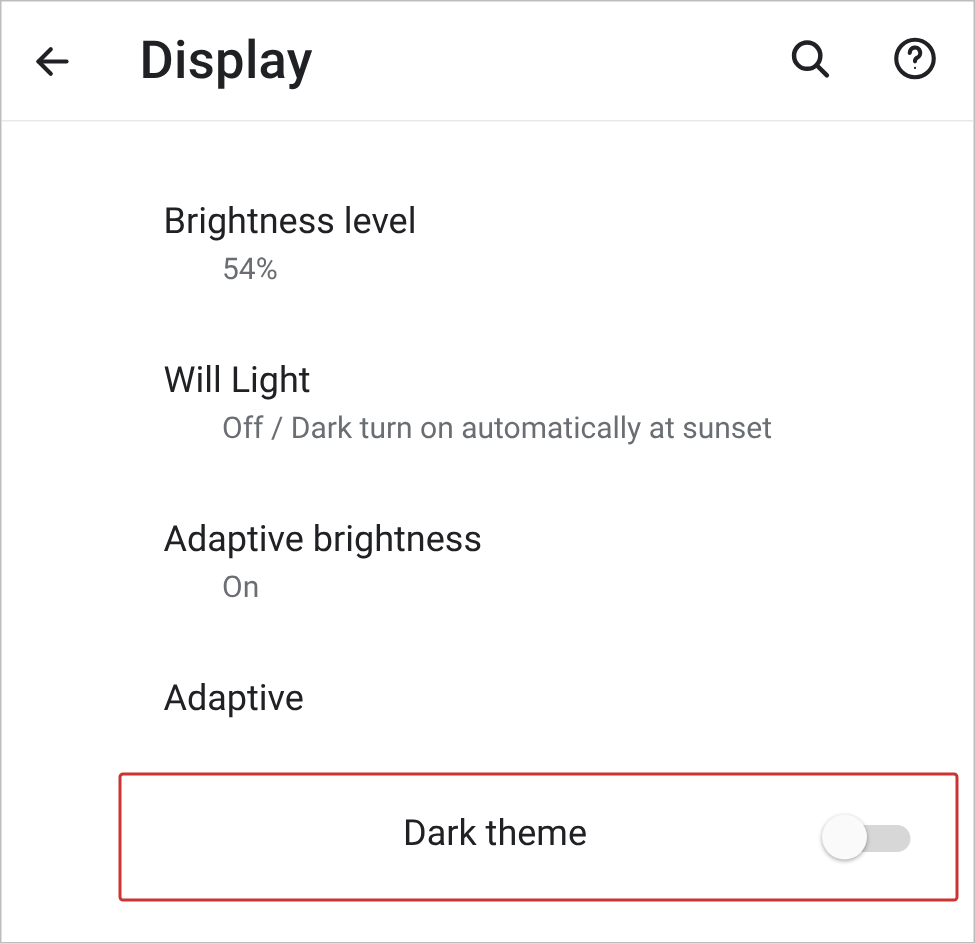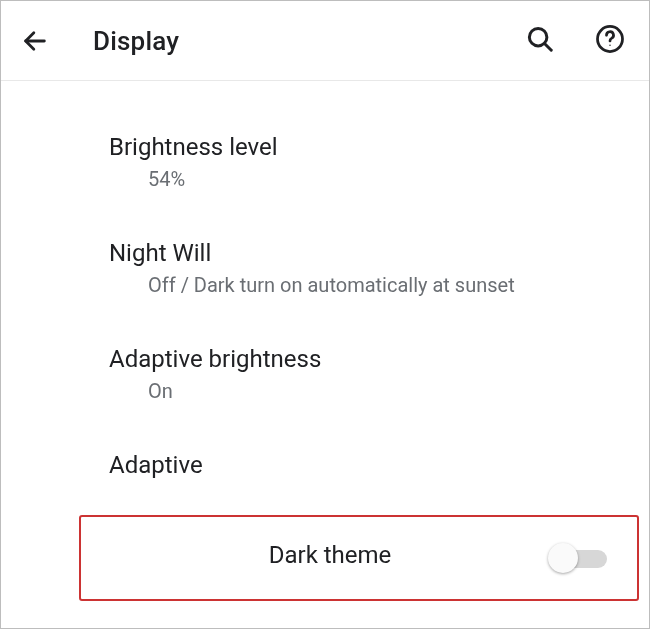--- a/index.html
+++ b/index.html
@@ -15,21 +15,21 @@
     display: flex;
     align-items: center;
     height: 80px;
     padding: 0 24px 0 20px;
     border-bottom: 1px solid #e8e8e8;
   }
   .back { width: 28px; height: 28px; cursor: pointer; }
   .title {
     flex: 1;
     margin-left: 44px;
-    font-size: 26px;
+    font-size: 35px;
     font-weight: 500;
     letter-spacing: 0.2px;
   }
   .topicons { display: flex; align-items: center; gap: 40px; }
   .topicons svg { width: 30px; height: 30px; cursor: pointer; }
   .list { padding-top: 28px; }
   .row {
     display: flex;
     align-items: center;
     padding: 24px 27px 24px 108px;
@@ -99,21 +99,21 @@
 
   <div class="row">
     <div class="text">
       <div class="primary">Brightness level</div>
       <div class="secondary">54%</div>
     </div>
   </div>
 
   <div class="row">
     <div class="text">
-      <div class="primary">Night Will</div>
+      <div class="primary">Will Light</div>
       <div class="secondary">Off / Dark turn on automatically at sunset</div>
     </div>
   </div>
 
   <div class="row">
     <div class="text">
       <div class="primary">Adaptive brightness</div>
       <div class="secondary">On</div>
     </div>
   </div>

